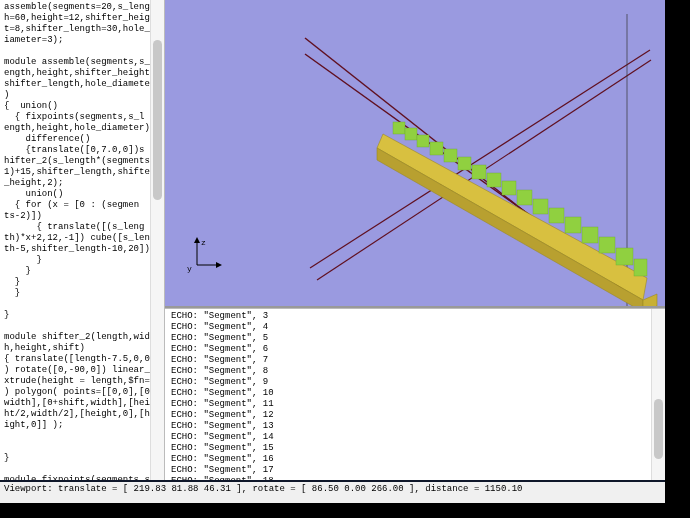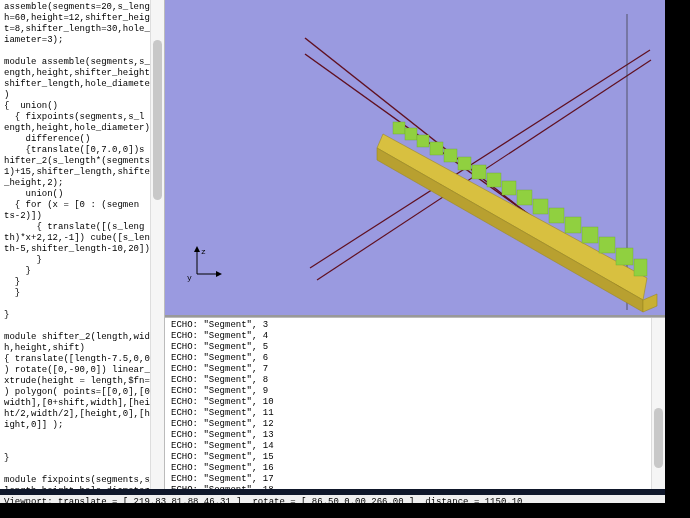--- a/index.html
+++ b/index.html
@@ -97,23 +97,23 @@
   }
   .console-thumb {
     position: absolute;
     left: 2px; right: 2px;
     top: 90px;
     height: 60px;
     background: #c8c8c8;
     border-radius: 5px;
   }
   .statusbar {
-    height: 14px;
+    height: 23px;
     background: #f0f0f0;
-    border-top: 6px solid #0f172a;
+    border-top: 2px solid #0f172a;
     font-size: 9px;
     line-height: 14px;
     padding: 0 4px;
     color: #000;
   }
 </style>
 </head>
 <body>
 
 <div class="app">

